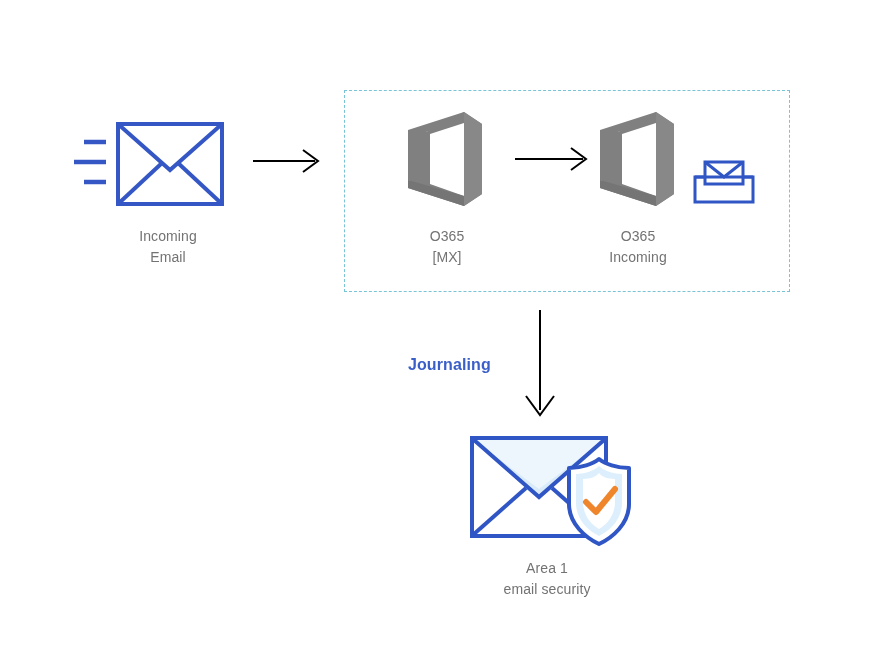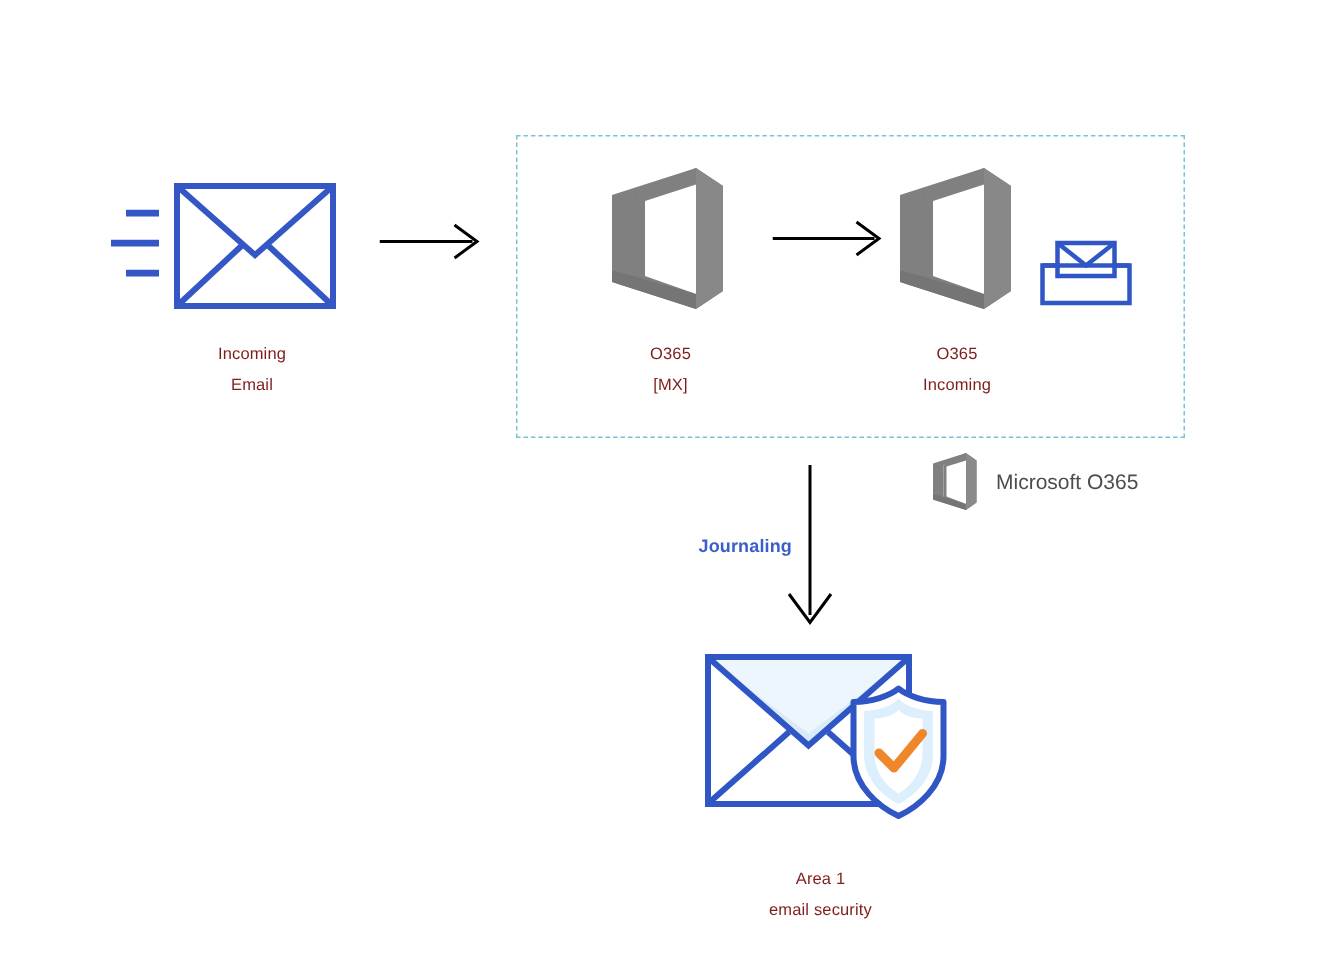--- a/index.html
+++ b/index.html
@@ -20,23 +20,23 @@
     inset: 0;
     width: 886px;
     height: 653px;
   }
   .node {
     position: absolute;
   }
   .label {
     position: absolute;
     text-align: center;
-    font-size: 11px;
+    font-size: 14px;
     line-height: 21px;
-    color: #7f1d1d;
+    color: #737373;
     white-space: pre;
     letter-spacing: 0.1px;
   }
 
   
   #o365-zone {
     left: 344px;
     top: 90px;
     width: 446px;
     height: 202px;
@@ -60,24 +60,24 @@
   
   #arrow-incoming-to-zone { left: 253px; top: 144px; width: 70px; height: 34px; }
   #arrow-mx-to-inboxes { left: 515px; top: 142px; width: 76px; height: 34px; }
   #arrow-journaling { left: 516px; top: 310px; width: 48px; height: 110px; }
 
   
   #journaling-label {
     left: 408px;
     top: 354px;
     width: 120px;
-    font-size: 12px;
+    font-size: 16px;
     font-weight: bold;
     color: #3a5fc8;
-    text-align: right;
+    text-align: left;
   }
 
   
   #legend-o365 {
     left: 620px;
     top: 300px;
     width: 180px;
     height: 42px;
     display: flex;
     align-items: center;
@@ -85,21 +85,21 @@
   }
   #legend-o365-icon { width: 34px; height: 40px; flex: none; }
   #legend-o365-label {
     font-size: 14px;
     color: #4d4d4d;
     white-space: nowrap;
   }
 
   
   #area1-node { left: 466px; top: 432px; width: 166px; height: 116px; }
-  #area1-label { left: 452px; top: 558px; width: 190px; margin-top: 18px; }
+  #area1-label { left: 452px; top: 558px; width: 190px; }
 </style>
 </head>
 <body>
 
 <div class="canvas">
 
   <div class="node" id="o365-zone"></div>
 
   <div class="node" id="incoming-email-node">
     <svg viewBox="0 0 160 96" width="160" height="96">
@@ -166,32 +166,20 @@
   </div>
 
   <div class="node" id="arrow-journaling">
     <svg viewBox="0 0 48 110" width="48" height="110">
       <line x1="24" y1="0" x2="24" y2="100" stroke="#000000" stroke-width="2"></line>
       <path d="M 10 86 L 24 105 L 38 86" fill="none" stroke="#000000" stroke-width="2" stroke-linejoin="miter"></path>
     </svg>
   </div>
   <div class="label" id="journaling-label">Journaling</div>
 
-  <div class="node" id="legend-o365">
-    <span id="legend-o365-icon">
-      <svg viewBox="0 0 34 40" width="34" height="40">
-        <path d="M 24 1 L 31 6 L 31 34 L 24 39 L 2 32 L 2 28 L 9 31 L 9 9 Z" fill="#808080"></path>
-        <path d="M 24 1 L 2 8 L 2 28 L 9 31 L 9 9 L 24 4 Z" fill="#808080"></path>
-        <path d="M 24 6 L 11 10 L 11 30 L 24 35 Z" fill="#ffffff"></path>
-        <path d="M 24 1 L 31 6 L 31 34 L 24 39 Z" fill="#8a8a8a"></path>
-        <path d="M 2 28 L 2 32 L 24 39 L 24 35 Z" fill="#757575"></path>
-      </svg>
-    </span>
-    <span id="legend-o365-label">Microsoft O365</span>
-  </div>
 
   <div class="node" id="area1-node">
     <svg viewBox="0 0 166 116" width="166" height="116">
 
       <rect x="6" y="6" width="134" height="98" fill="#ffffff" stroke="#2f56c4" stroke-width="4"></rect>
 
       <path d="M 8 8 L 73 65 L 138 8 Z" fill="#d9eaf8"></path>
       <path d="M 8 8 L 138 8 L 73 57 Z" fill="#eef6fd"></path>
 
       <path d="M 8 8 L 73 65 L 138 8" fill="none" stroke="#2f56c4" stroke-width="4" stroke-linejoin="miter"></path>

